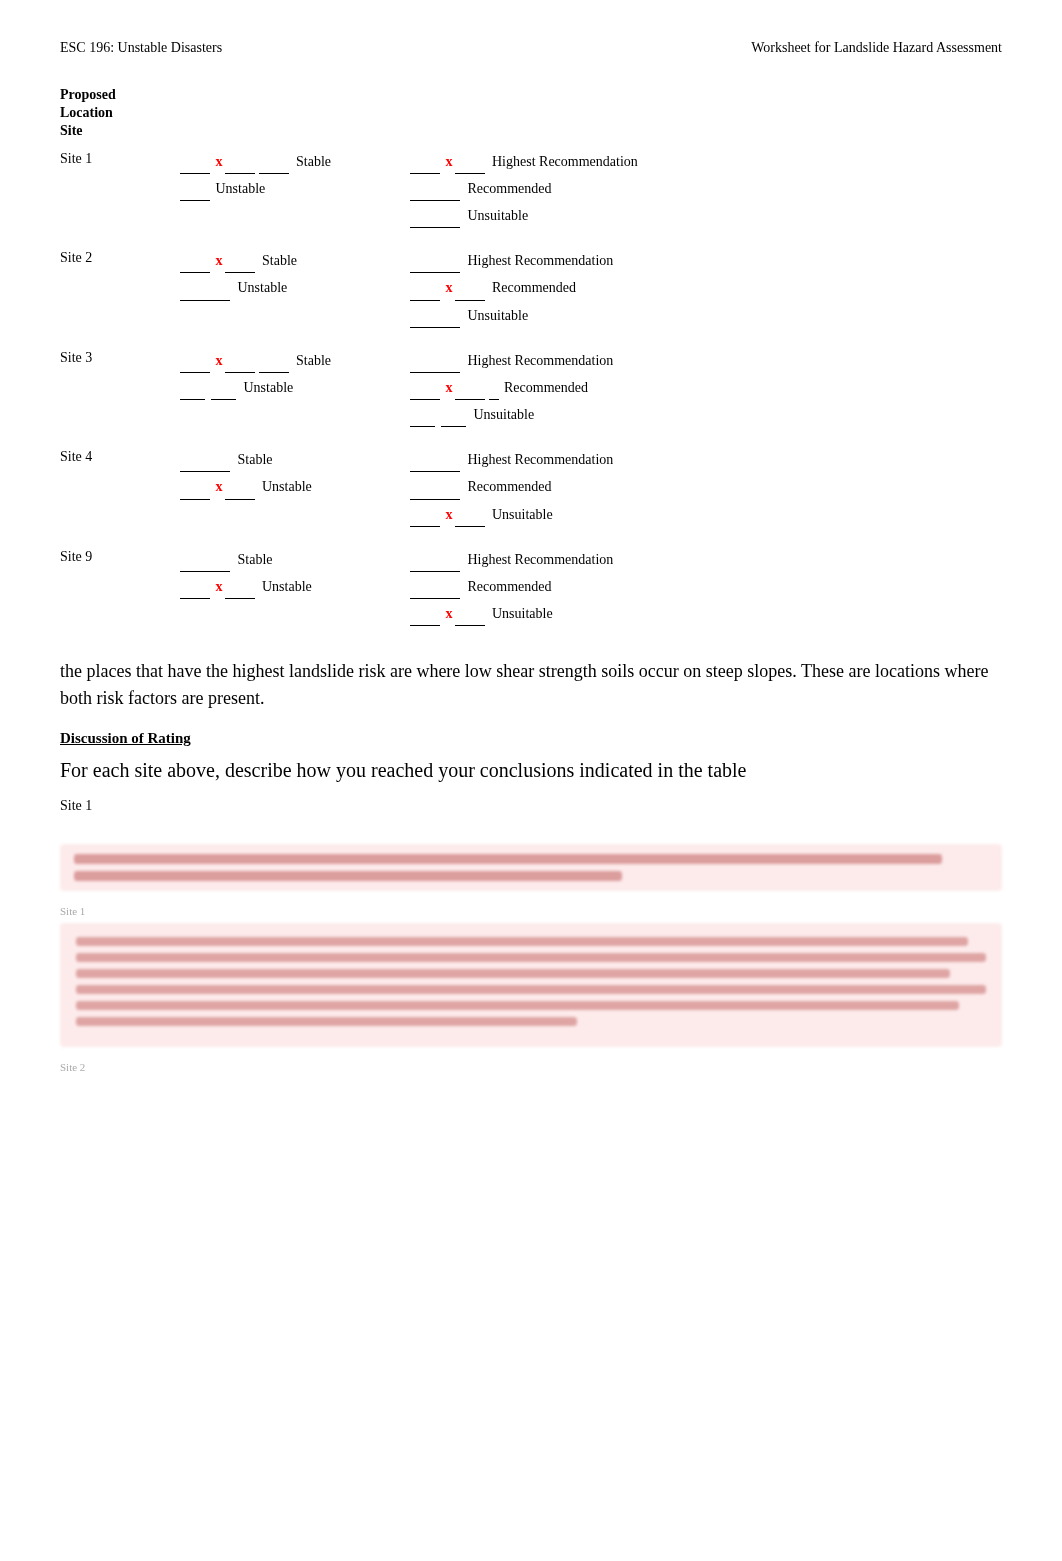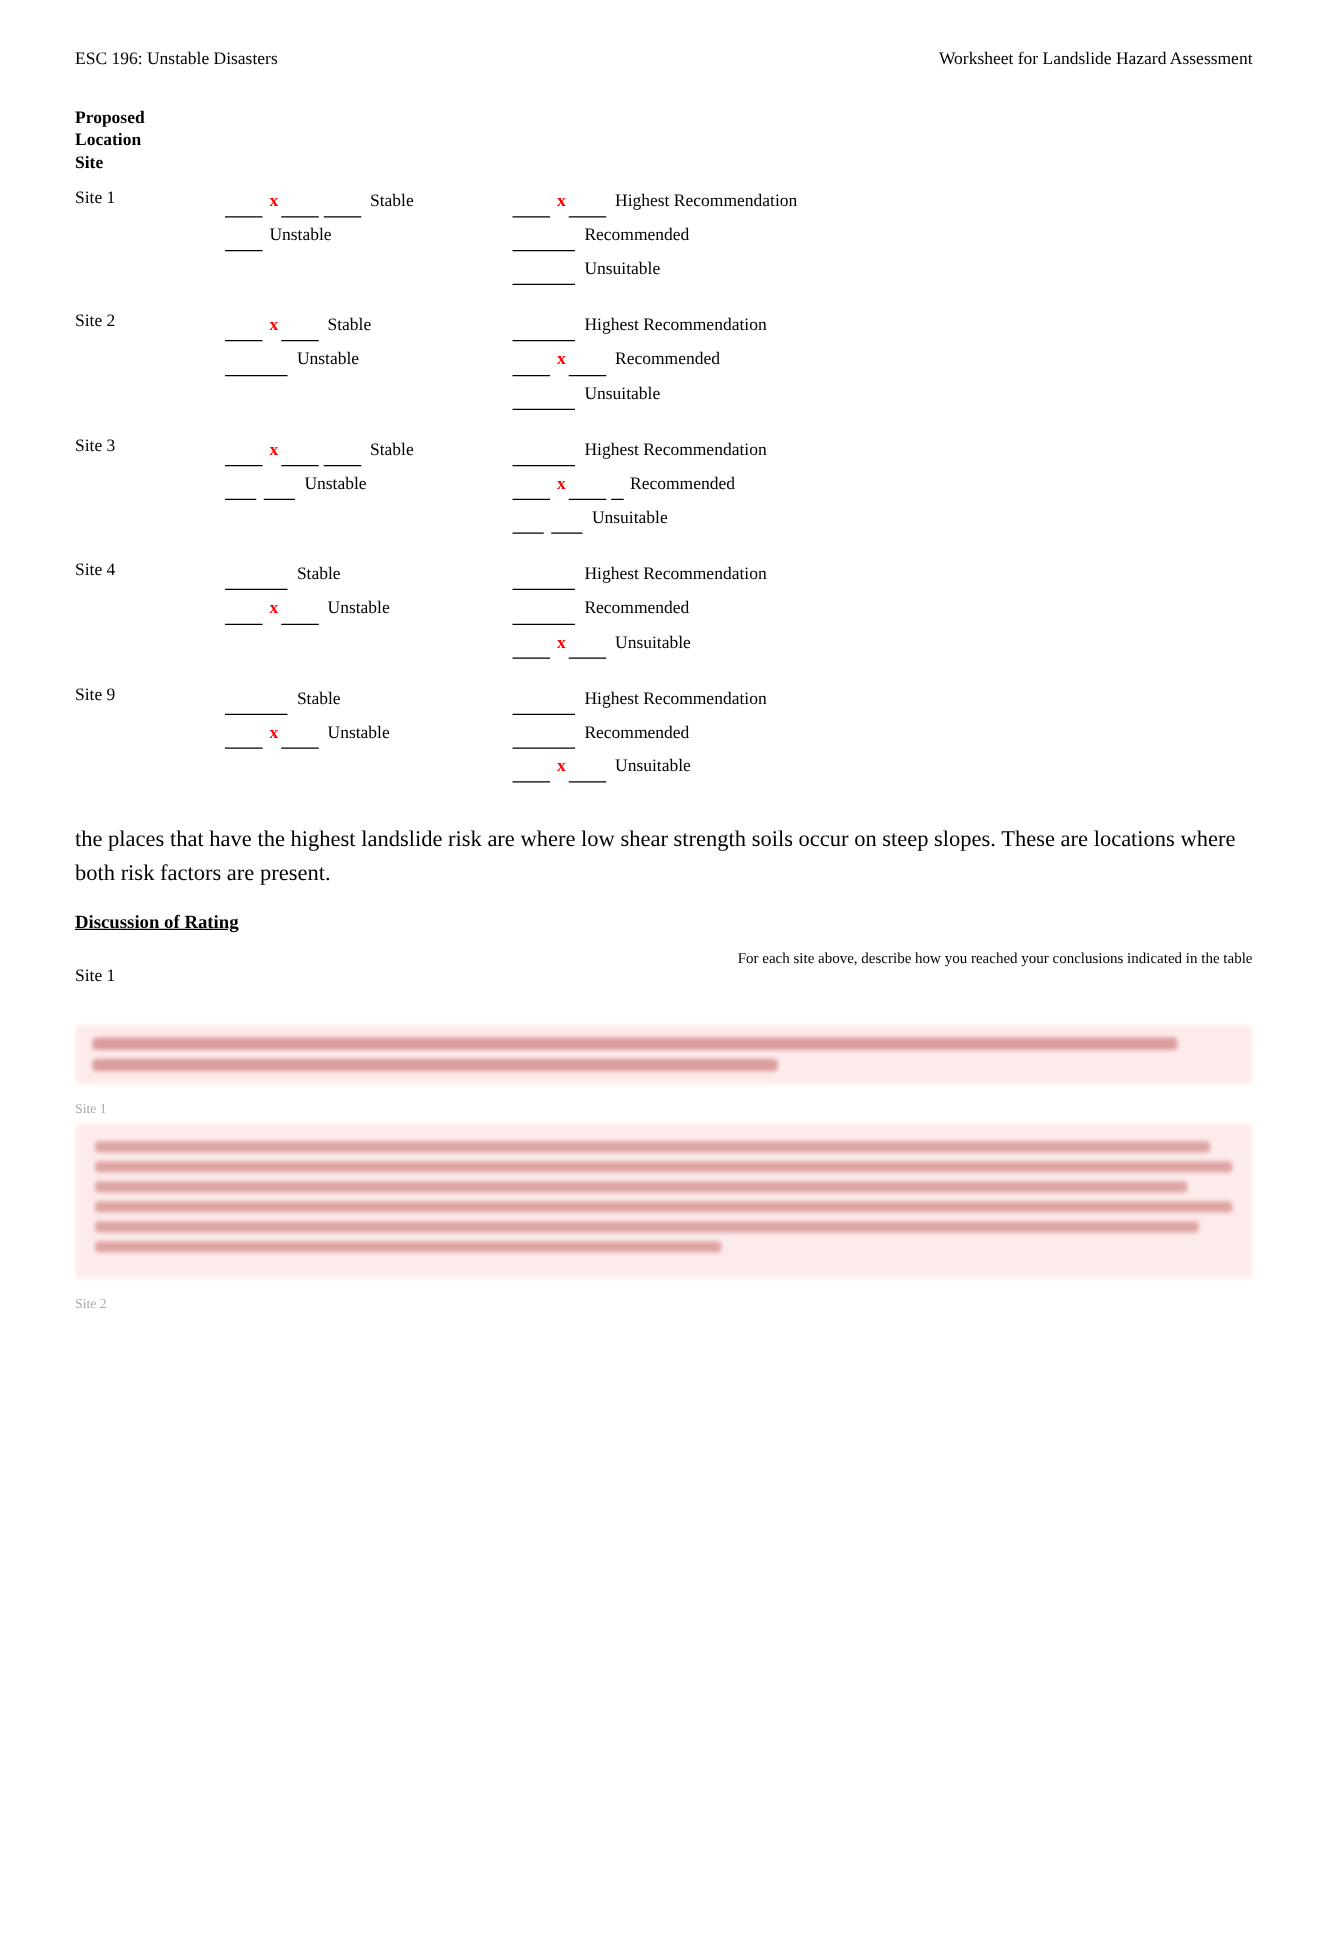--- a/index.html
+++ b/index.html
@@ -97,22 +97,22 @@
       line-height: 1.5;
       margin-bottom: 18px;
     }
     .discussion-title {
       font-size: 15px;
       font-weight: bold;
       text-decoration: underline;
       margin-bottom: 12px;
     }
     .discussion-instruction {
-      font-size: 12px;
-      text-align: right;
+      font-size: 20px;
+      margin-bottom: 16px;
     }
     .site-heading {
       font-size: 14px;
       margin-bottom: 10px;
     }
   </style>
 </head>
 <body>
 
 <div class="page-header">

